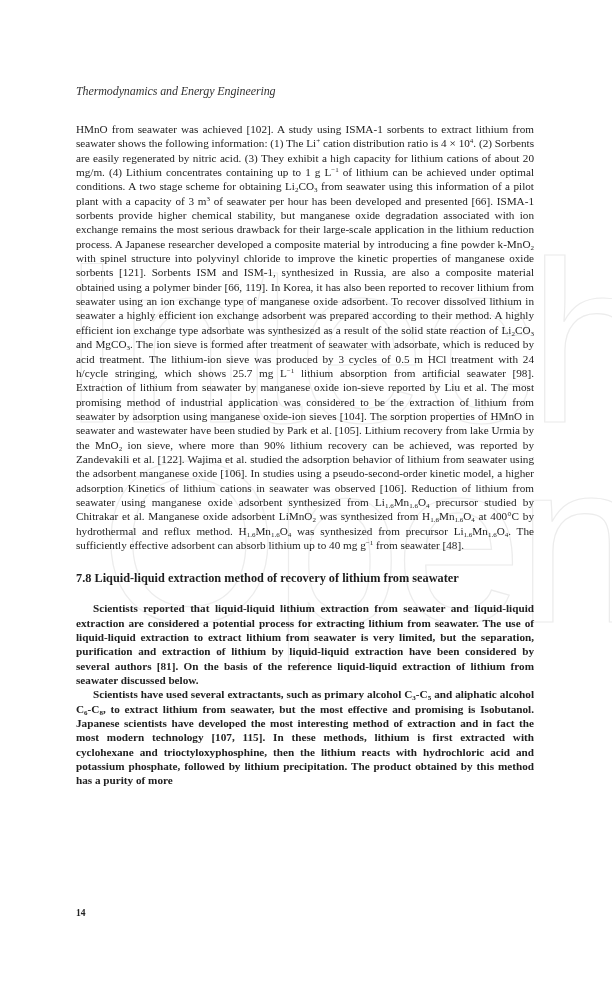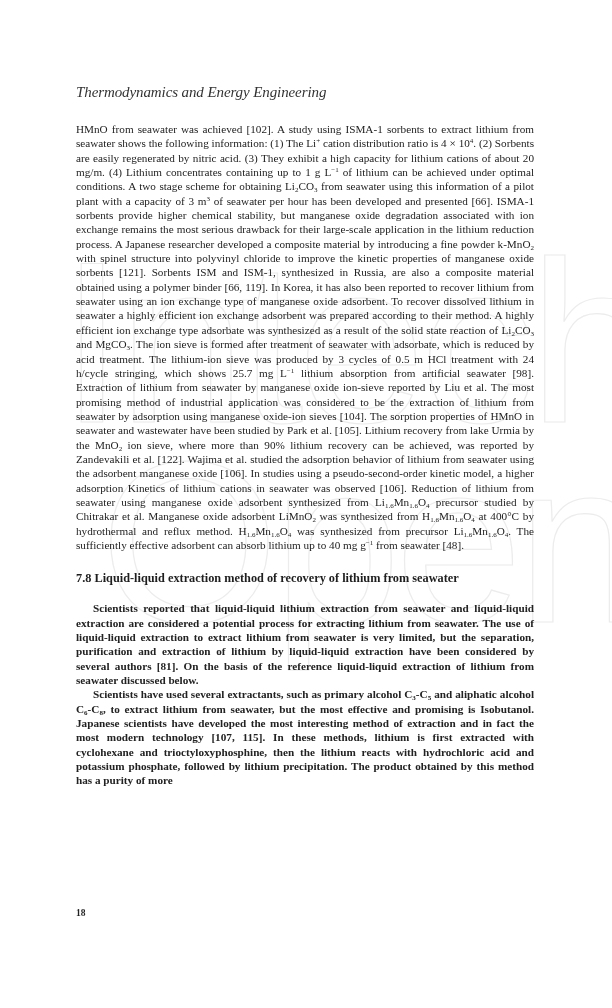--- a/index.html
+++ b/index.html
@@ -1,17 +1,17 @@
 <!DOCTYPE html>
 <html><head>
 <meta charset="utf-8">
 <style>
   html, body { margin: 0; padding: 0; background: #ffffff; }
   body { width: 612px; height: 1008px; position: relative; overflow: hidden; font-family: "Liberation Serif", "DejaVu Serif", serif; color: #222222; }
-  .running-header { position: absolute; left: 76px; top: 84px; font-style: italic; font-size: 15px; color: #333333; letter-spacing: -0.1px; text-align: center; }
+  .running-header { position: absolute; left: 76px; top: 84px; font-style: italic; font-size: 12px; color: #333333; letter-spacing: -0.1px; text-align: center; }
   .watermark { position: absolute; left: 60px; top: 210px; width: 560px; height: 430px; pointer-events: none; z-index: 0; }
   .watermark span { position: absolute; font-family: "Liberation Sans", sans-serif; font-size: 230px; font-weight: 300; color: transparent; -webkit-text-stroke: 1.2px #ececec; letter-spacing: -6px; white-space: nowrap; }
   .wm-1 { left: 0; top: 0; }
   .wm-2 { left: 40px; top: 200px; }
   .content { position: absolute; left: 76px; top: 122px; width: 458px; z-index: 1; }
   p { margin: 0; font-size: 11.2px; line-height: 14.35px; text-align: justify; }
   p.indent { text-indent: 17px; font-weight: bold; }
   sub, sup { font-size: 7px; line-height: 0; }
   sub { vertical-align: -2px; }
   sup { vertical-align: 4px; }
@@ -31,13 +31,13 @@
 <div class="content">
   <p><span>HMnO from seawater was achieved [102]. A study using ISMA-1 sorbents to extract lithium from seawater shows the following information: (1) The Li</span><sup>+</sup><span> cation distribution ratio is 4 × 10</span><sup>4</sup><span>. (2) Sorbents are easily regenerated by nitric acid. (3) They exhibit a high capacity for lithium cations of about 20 mg/m. (4) Lithium concentrates containing up to 1 g L</span><sup>−1</sup><span> of lithium can be achieved under optimal conditions. A two stage scheme for obtaining Li</span><sub>2</sub><span>CO</span><sub>3</sub><span> from seawater using this information of a pilot plant with a capacity of 3 m</span><sup>3</sup><span> of seawater per hour has been developed and presented [66]. ISMA-1 sorbents provide higher chemical stability, but manganese oxide degradation associated with ion exchange remains the most serious drawback for their large-scale application in the lithium reduction process. A Japanese researcher developed a composite material by introducing a fine powder k-MnO</span><sub>2</sub><span> with spinel structure into polyvinyl chloride to improve the kinetic properties of manganese oxide sorbents [121]. Sorbents ISM and ISM-1, synthesized in Russia, are also a composite material obtained using a polymer binder [66, 119]. In Korea, it has also been reported to recover lithium from seawater using an ion exchange type of manganese oxide adsorbent. To recover dissolved lithium in seawater a highly efficient ion exchange adsorbent was prepared according to their method. A highly efficient ion exchange type adsorbate was synthesized as a result of the solid state reaction of Li</span><sub>2</sub><span>CO</span><sub>3</sub><span> and MgCO</span><sub>3</sub><span>. The ion sieve is formed after treatment of seawater with adsorbate, which is reduced by acid treatment. The lithium-ion sieve was produced by 3 cycles of 0.5 m HCl treatment with 24 h/cycle stringing, which shows 25.7 mg L</span><sup>−1</sup><span> lithium absorption from artificial seawater [98]. Extraction of lithium from seawater by manganese oxide ion-sieve reported by Liu et al. The most promising method of industrial application was considered to be the extraction of lithium from seawater by adsorption using manganese oxide-ion sieves [104]. The sorption properties of HMnO in seawater and wastewater have been studied by Park et al. [105]. Lithium recovery from lake Urmia by the MnO</span><sub>2</sub><span> ion sieve, where more than 90% lithium recovery can be achieved, was reported by Zandevakili et al. [122]. Wajima et al. studied the adsorption behavior of lithium from seawater using the adsorbent manganese oxide [106]. In studies using a pseudo-second-order kinetic model, a higher adsorption Kinetics of lithium cations in seawater was observed [106]. Reduction of lithium from seawater using manganese oxide adsorbent synthesized from Li</span><sub>1.6</sub><span>Mn</span><sub>1.6</sub><span>O</span><sub>4</sub><span> precursor studied by Chitrakar et al. Manganese oxide adsorbent LiMnO</span><sub>2</sub><span> was synthesized from H</span><sub>1.6</sub><span>Mn</span><sub>1.6</sub><span>O</span><sub>4</sub><span> at 400°C by hydrothermal and reflux method. H</span><sub>1.6</sub><span>Mn</span><sub>1.6</sub><span>O</span><sub>4</sub><span> was synthesized from precursor Li</span><sub>1.6</sub><span>Mn</span><sub>1.6</sub><span>O</span><sub>4</sub><span>. The sufficiently effective adsorbent can absorb lithium up to 40 mg g</span><sup>−1</sup><span> from seawater [48].</span></p>
 
   <h3>7.8 Liquid-liquid extraction method of recovery of lithium from seawater</h3>
 
   <p class="indent">Scientists reported that liquid-liquid lithium extraction from seawater and liquid-liquid extraction are considered a potential process for extracting lithium from seawater. The use of liquid-liquid extraction to extract lithium from seawater is very limited, but the separation, purification and extraction of lithium by liquid-liquid extraction have been considered by several authors [81]. On the basis of the reference liquid-liquid extraction of lithium from seawater discussed below.</p>
 
   <p class="indent"><span>Scientists have used several extractants, such as primary alcohol C</span><sub>3</sub><span>-C</span><sub>5</sub><span> and aliphatic alcohol C</span><sub>6</sub><span>-C</span><sub>8</sub><span>, to extract lithium from seawater, but the most effective and promising is Isobutanol. Japanese scientists have developed the most interesting method of extraction and in fact the most modern technology [107, 115]. In these methods, lithium is first extracted with cyclohexane and trioctyloxyphosphine, then the lithium reacts with hydrochloric acid and potassium phosphate, followed by lithium precipitation. The product obtained by this method has a purity of more</span></p>
 </div>
 
-<div class="page-number">18</div>
+<div class="page-number">14</div>
 
 </body></html>

